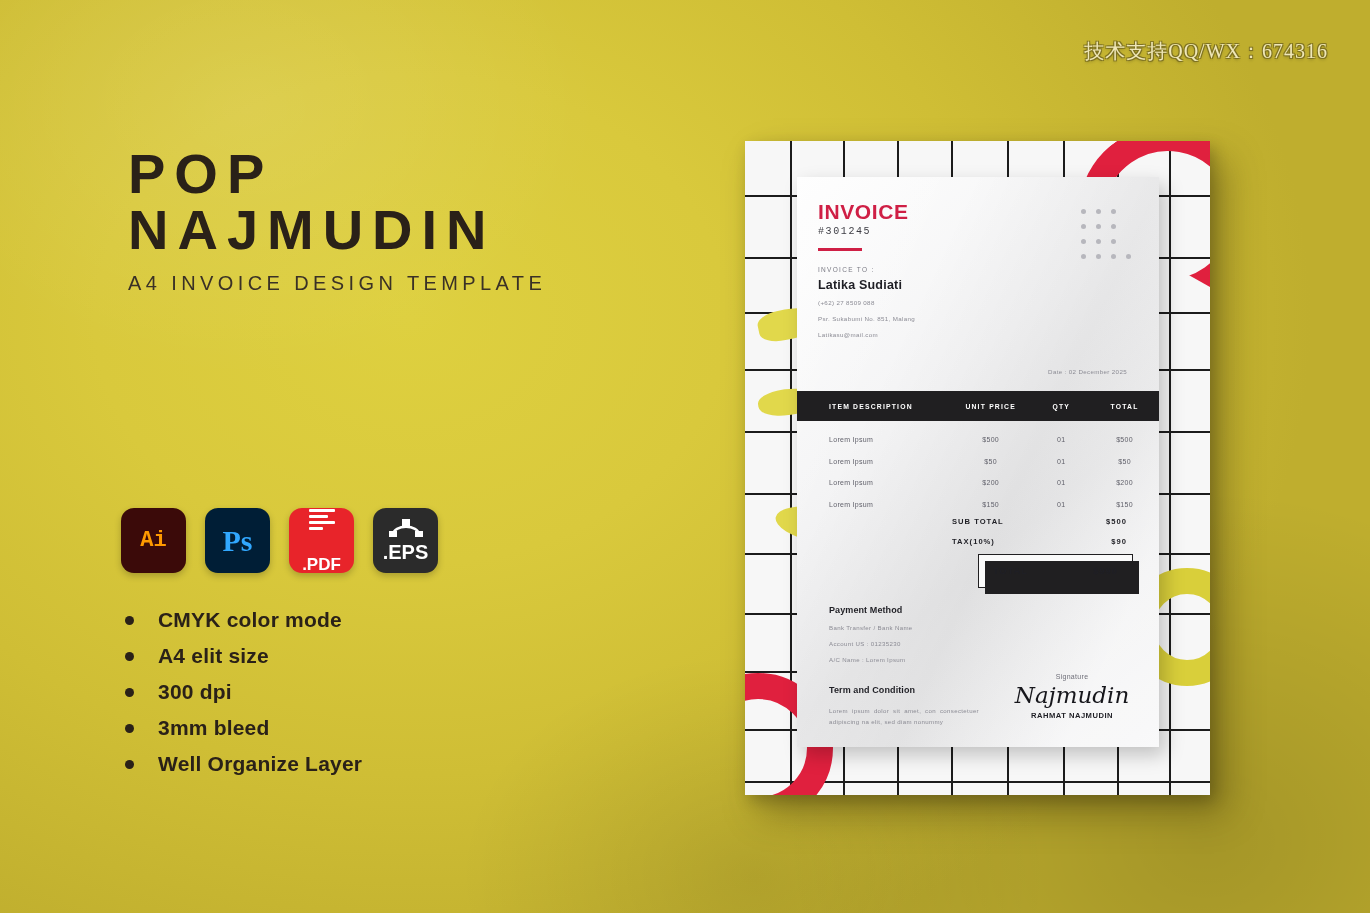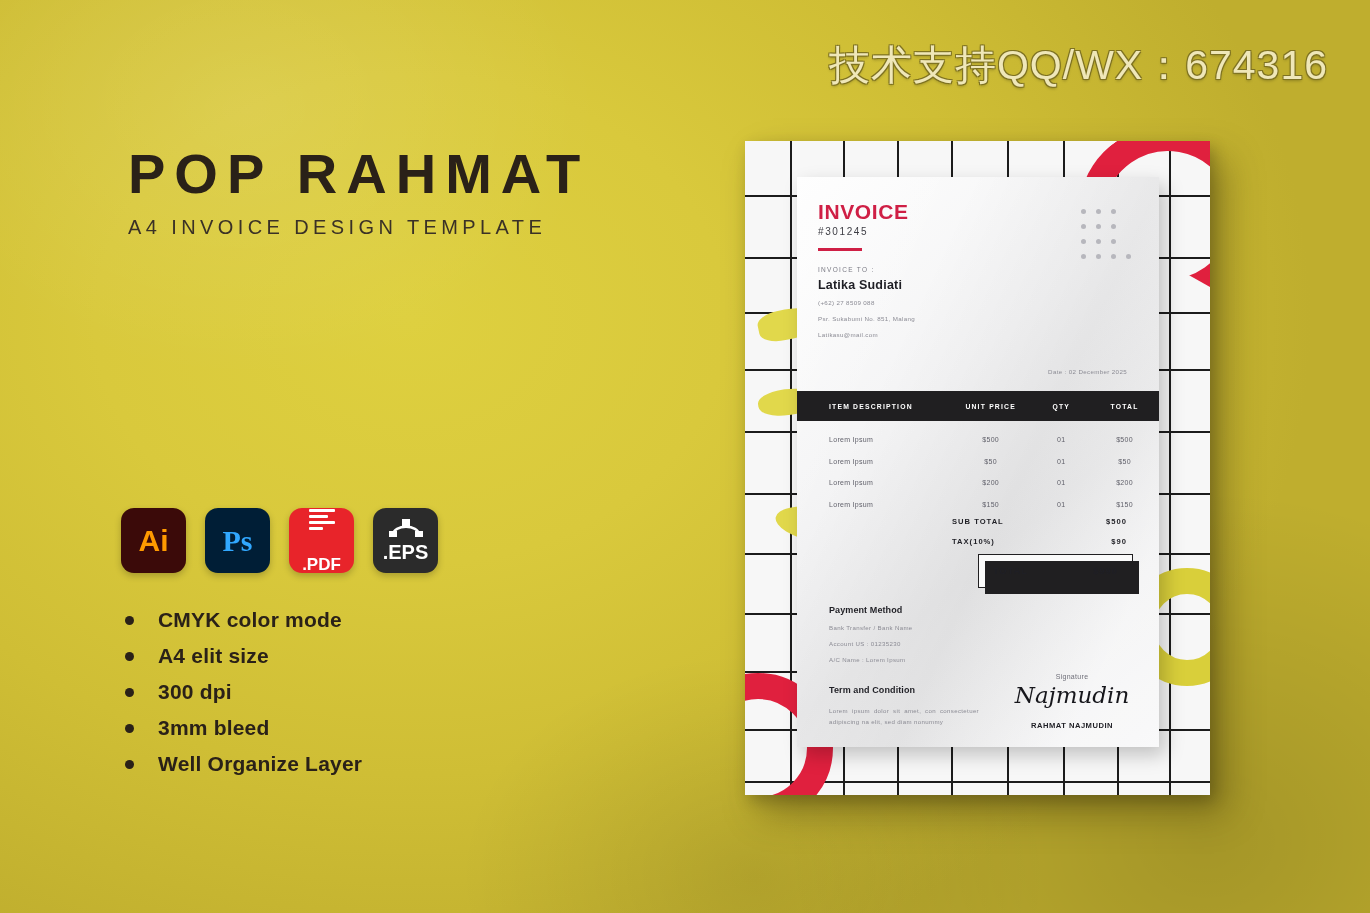--- a/index.html
+++ b/index.html
@@ -17,27 +17,27 @@
     background:
       radial-gradient(ellipse 500px 380px at 18% 12%, rgba(255,255,255,.10), rgba(255,255,255,0) 70%),
       radial-gradient(ellipse 600px 500px at 88% 92%, rgba(0,0,0,.14), rgba(0,0,0,0) 70%),
       radial-gradient(ellipse 420px 320px at 55% 96%, rgba(0,0,0,.10), rgba(0,0,0,0) 70%);
     pointer-events:none;
   }
 
   
   .watermark{
     position:absolute; top:38px; right:42px;
-    font-size:41px; letter-spacing:1px;
+    font-size:20px; letter-spacing:1px;
     color:#efe7b8;
     text-shadow:
       -1px -1px 0 #7e7222, 1px -1px 0 #7e7222,
       -1px 1px 0 #7e7222, 1px 1px 0 #7e7222,
       0 2px 3px rgba(0,0,0,.25);
-    font-family:Liberation Sans, sans-serif;
+    font-family:Liberation Serif, serif;
     white-space:nowrap;
   }
 
   
   .left { position:absolute; left:128px; top:146px; width:470px; }
   .title{
     font-size:56px; font-weight:bold; letter-spacing:9px;
     color:#2a2118; line-height:1;
     font-family:"Liberation Sans", sans-serif;
   }
@@ -49,21 +49,21 @@
   
   .badges{ position:absolute; left:121px; top:508px; display:flex; gap:19px; }
   .badge{
     width:65px; height:65px; border-radius:13px;
     display:flex; align-items:center; justify-content:center;
     position:relative; box-shadow:0 3px 7px rgba(0,0,0,.22);
     font-weight:bold;
   }
   .badge .lbl{ line-height:1; }
   .badge-ai{ background:#3b0a09; }
-  .badge-ai .lbl{ color:#ff9a00; font-size:30px; font-family:Liberation Sans, sans-serif;text-align:right; }
+  .badge-ai .lbl{ color:#ff9a00; font-size:22px; font-family:Liberation Mono, monospace;text-align:right; }
   .badge-ps{ background:#001e36; }
   .badge-ps .lbl{ color:#31a8ff; font-size:30px; font-family:"Liberation Serif", serif; }
   .badge-pdf{ background:#e8242a; flex-direction:column; justify-content:center; gap:2px;}
   .badge-pdf .lines{ width:26px; }
   .badge-pdf .lines i{ display:block; height:3px; background:#fff; margin-bottom:3px; border-radius:1px;}
   .badge-pdf .lines i:nth-child(1){ width:26px;}
   .badge-pdf .lines i:nth-child(2){ width:19px;}
   .badge-pdf .lines i:nth-child(3){ width:26px;}
   .badge-pdf .lines i:nth-child(4){ width:14px;}
   .badge-pdf .lbl{ color:#fff; font-size:17px; margin-top:21px;}
@@ -112,21 +112,21 @@
     background:linear-gradient(140deg,#fdfdfd 0%,#f4f4f5 38%,#ebebec 62%,#f6f6f7 100%);
     box-shadow: 6px 8px 18px rgba(0,0,0,.22);
     overflow:hidden;
   }
   .sheet::after{
     content:""; position:absolute; inset:0; pointer-events:none;
     background:linear-gradient(115deg, rgba(255,255,255,.55) 0%, rgba(255,255,255,0) 28%, rgba(0,0,0,.05) 58%, rgba(255,255,255,.35) 85%);
   }
   .sh-pad{ padding:24px 32px 0 21px; position:relative; z-index:2;}
   .inv-title{ color:#cf1f45; font-size:21px; font-weight:bold; letter-spacing:.6px; line-height:1;}
-  .inv-num{ color:#3d3d44; font-size:10px; letter-spacing:1.6px; margin-top:4px;}
+  .inv-num{ color:#3d3d44; font-size:10px; letter-spacing:1.6px; margin-top:4px;font-family:Liberation Mono, monospace;}
   .inv-rule{ width:44px; height:3px; background:#cf1f45; margin-top:11px;}
   .inv-to{ margin-top:15px; font-size:6.5px; letter-spacing:1.3px; color:#7b7b85;}
   .inv-name{ font-size:12.5px; font-weight:bold; color:#1f1f25; margin-top:5px; letter-spacing:.2px;}
   .inv-meta{ font-size:6.2px; color:#8b8b94; margin-top:7px; letter-spacing:.35px;}
   .inv-meta.l2{ margin-top:9px;}
   .inv-meta.l3{ margin-top:9px;}
   .inv-date{ position:absolute; right:32px; top:191px; font-size:6.2px; color:#8b8b94; letter-spacing:.35px; z-index:3;}
 
   .dots{ position:absolute; right:28px; top:32px; z-index:3; display:grid; grid-template-columns:repeat(4,1fr); gap:10px;}
   .dots i{ width:5px; height:5px; border-radius:50%; background:#b7b7bd; display:block;}
@@ -159,31 +159,31 @@
 
   .pay{ position:absolute; left:32px; top:428px; z-index:3;}
   .blk-h{ font-size:9px; font-weight:bold; color:#1f1f25; letter-spacing:.1px;}
   .blk-l{ font-size:6.1px; color:#8b8b94; margin-top:9px; letter-spacing:.35px;}
   .term{ position:absolute; left:32px; top:508px; z-index:3; width:150px;}
   .term .blk-l{ margin-top:10px; line-height:1.85; text-align:justify;}
 
   .sig{ position:absolute; right:22px; top:496px; z-index:3; text-align:center; width:130px;}
   .sig-lbl{ font-size:7px; color:#6f6f79; letter-spacing:.3px;}
   .sig-name{ font-family:"DejaVu Serif", serif; font-style:italic; font-size:23px; color:#17171c; margin-top:2px; line-height:1.15;}
-  .sig-sub{ font-size:7.6px; font-weight:bold; color:#1f1f25; letter-spacing:.5px; margin-top:13px;}
+  .sig-sub{ font-size:7.6px; font-weight:bold; color:#1f1f25; letter-spacing:.5px; margin-top:3px;}
 </style>
 </head>
 <body>
 
 <div class="vignette"></div>
 
 <div class="watermark">技术支持QQ/WX：674316</div>
 
 <div class="left">
-  <div class="title">POP RAHMAT</div>
+  <div class="title">POP NAJMUDIN</div>
   <div class="subtitle">A4 INVOICE DESIGN TEMPLATE</div>
 </div>
 
 <div class="badges">
   <div class="badge badge-ai">
     <span class="lbl">Ai</span>
   </div>
   <div class="badge badge-ps">
     <span class="lbl">Ps</span>
   </div>

